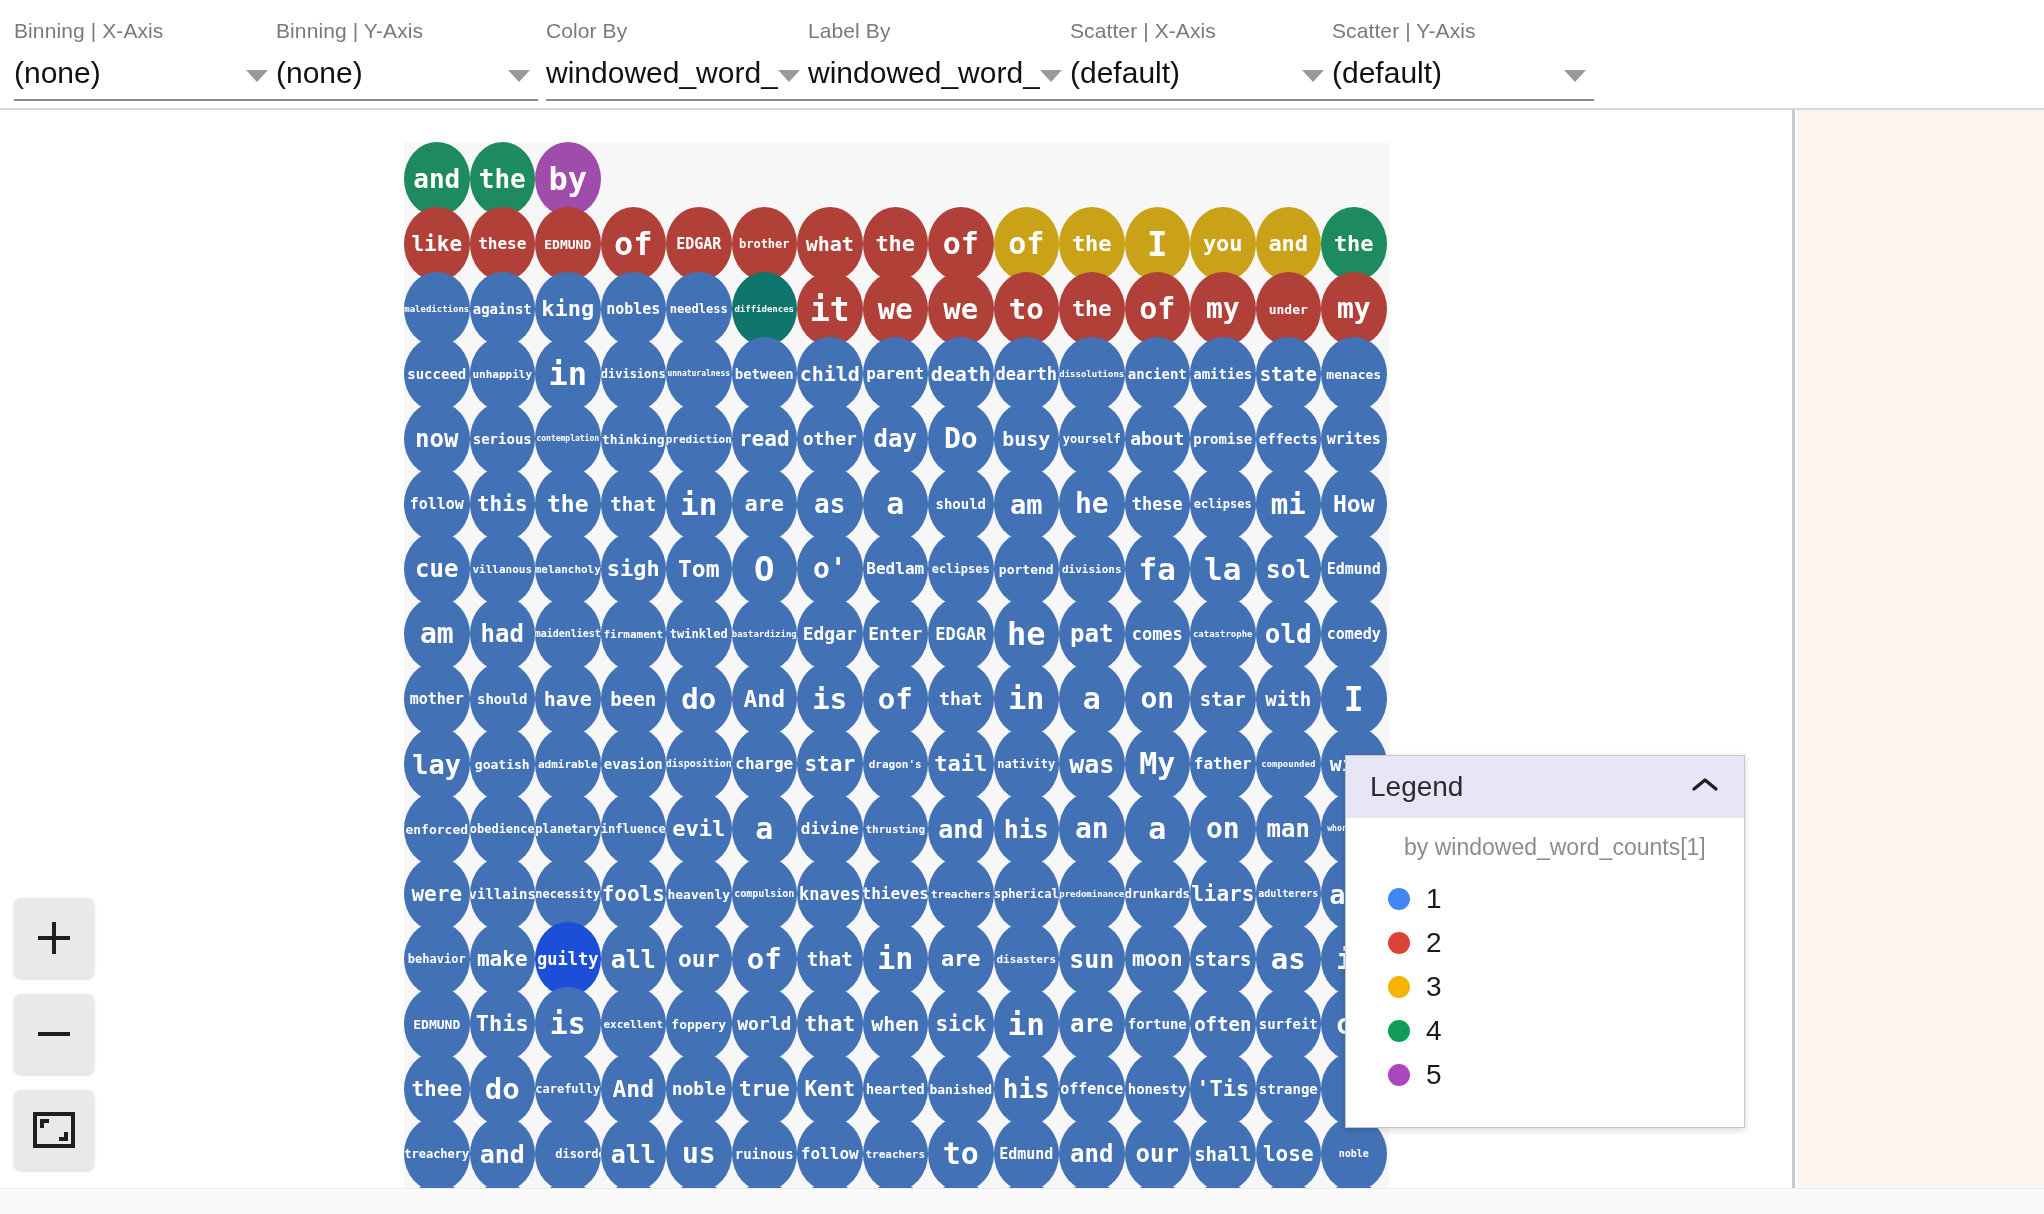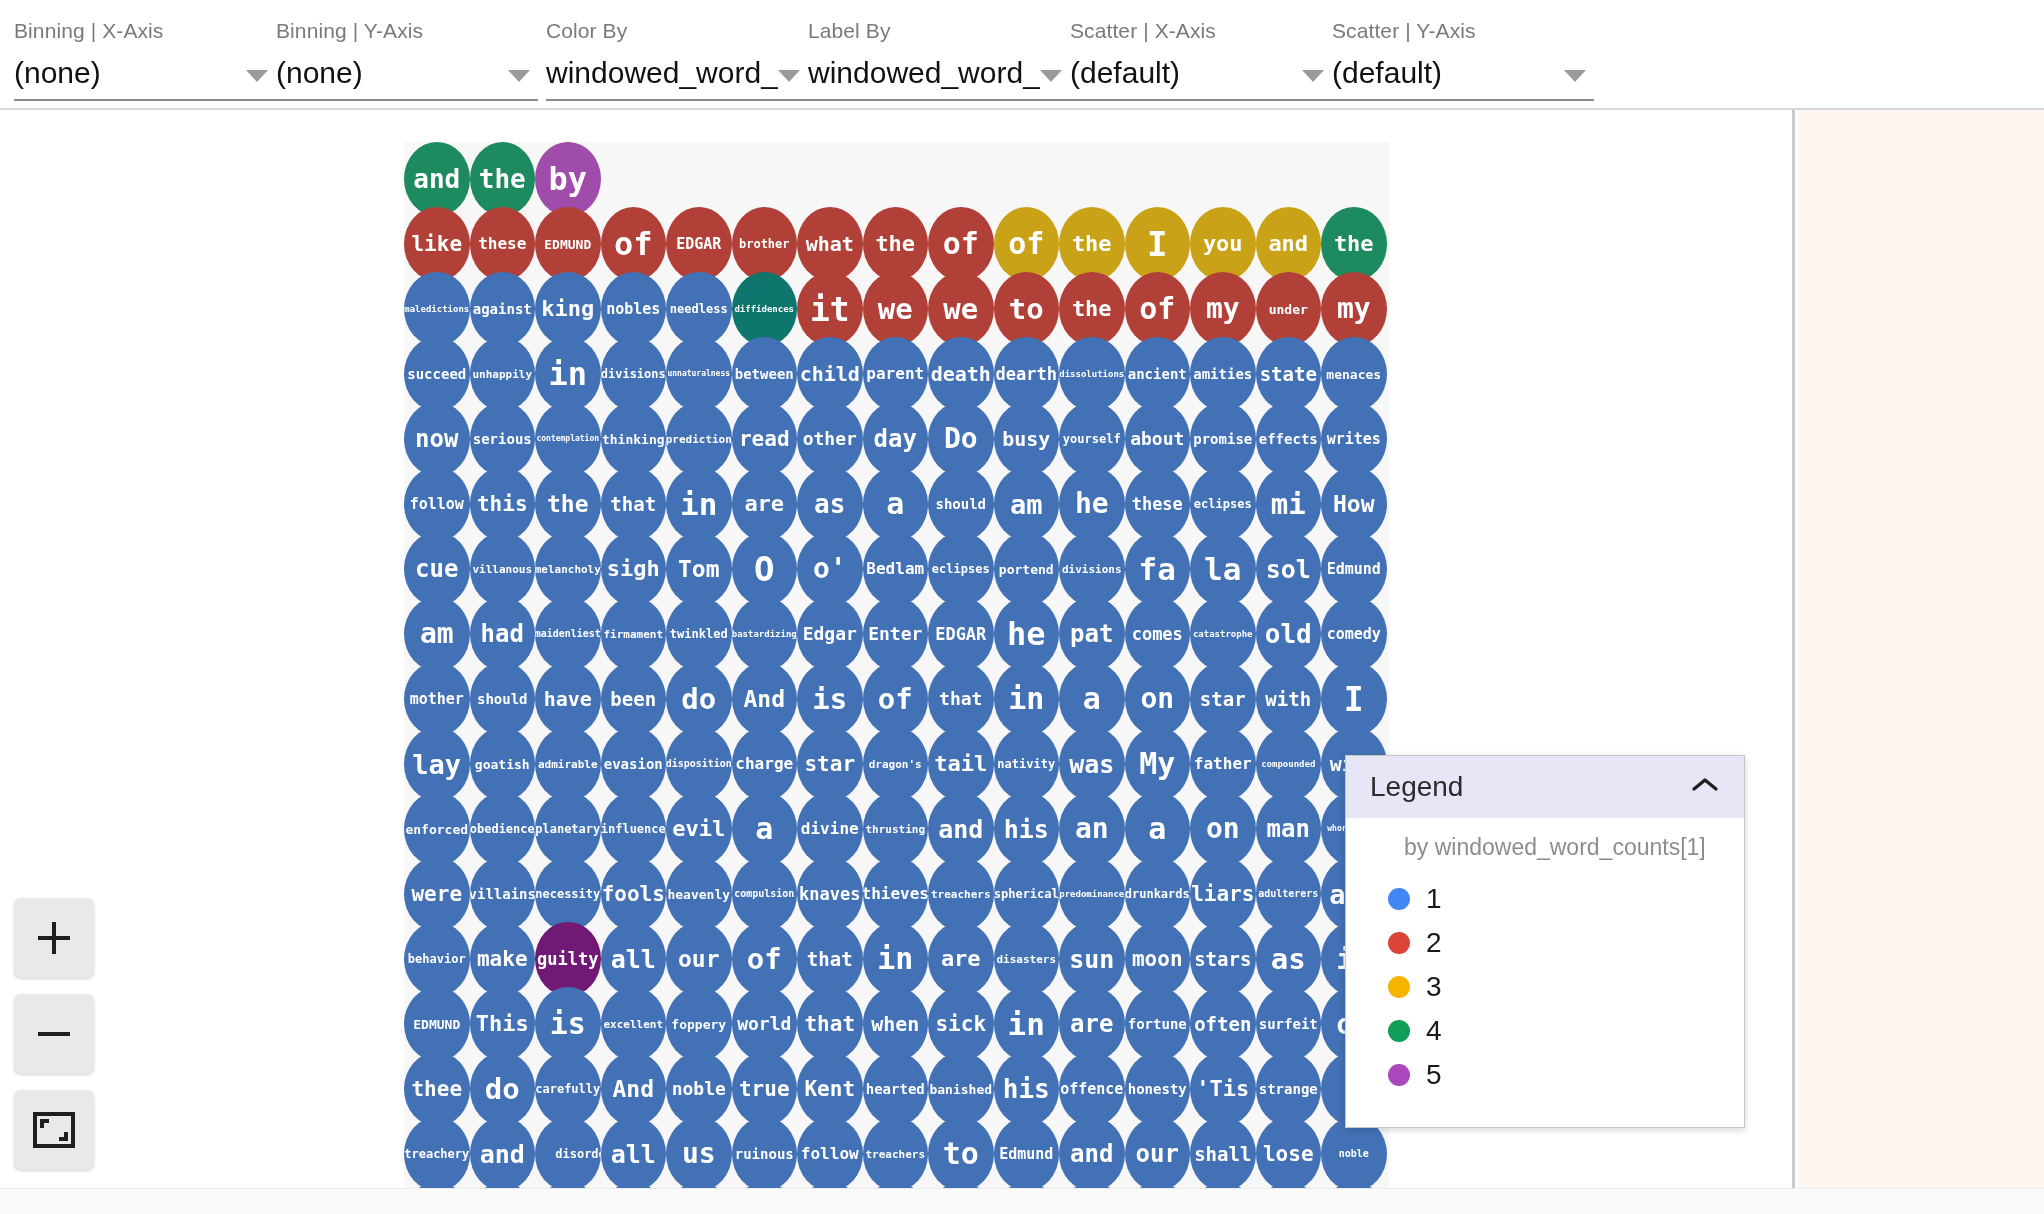--- a/index.html
+++ b/index.html
@@ -788,21 +788,21 @@
           <span style="font-size: 27px;">all</span>
         </div>
       </div>
       <div class="bubble-row">
         <div class="bubble" style="background: rgb(66, 113, 181);">
           <span style="font-size: 12px;">behavior</span>
         </div>
         <div class="bubble" style="background: rgb(66, 113, 181);">
           <span style="font-size: 21px;">make</span>
         </div>
-        <div class="bubble" style="background: #701a75;">
+        <div class="bubble" style="background: #1d4ed8;">
           <span style="font-size: 17px;">guilty</span>
         </div>
         <div class="bubble" style="background: rgb(66, 113, 181);">
           <span style="font-size: 25px;">all</span>
         </div>
         <div class="bubble" style="background: rgb(66, 113, 181);">
           <span style="font-size: 23px;">our</span>
         </div>
         <div class="bubble" style="background: rgb(66, 113, 181);">
           <span style="font-size: 29px;">of</span>

